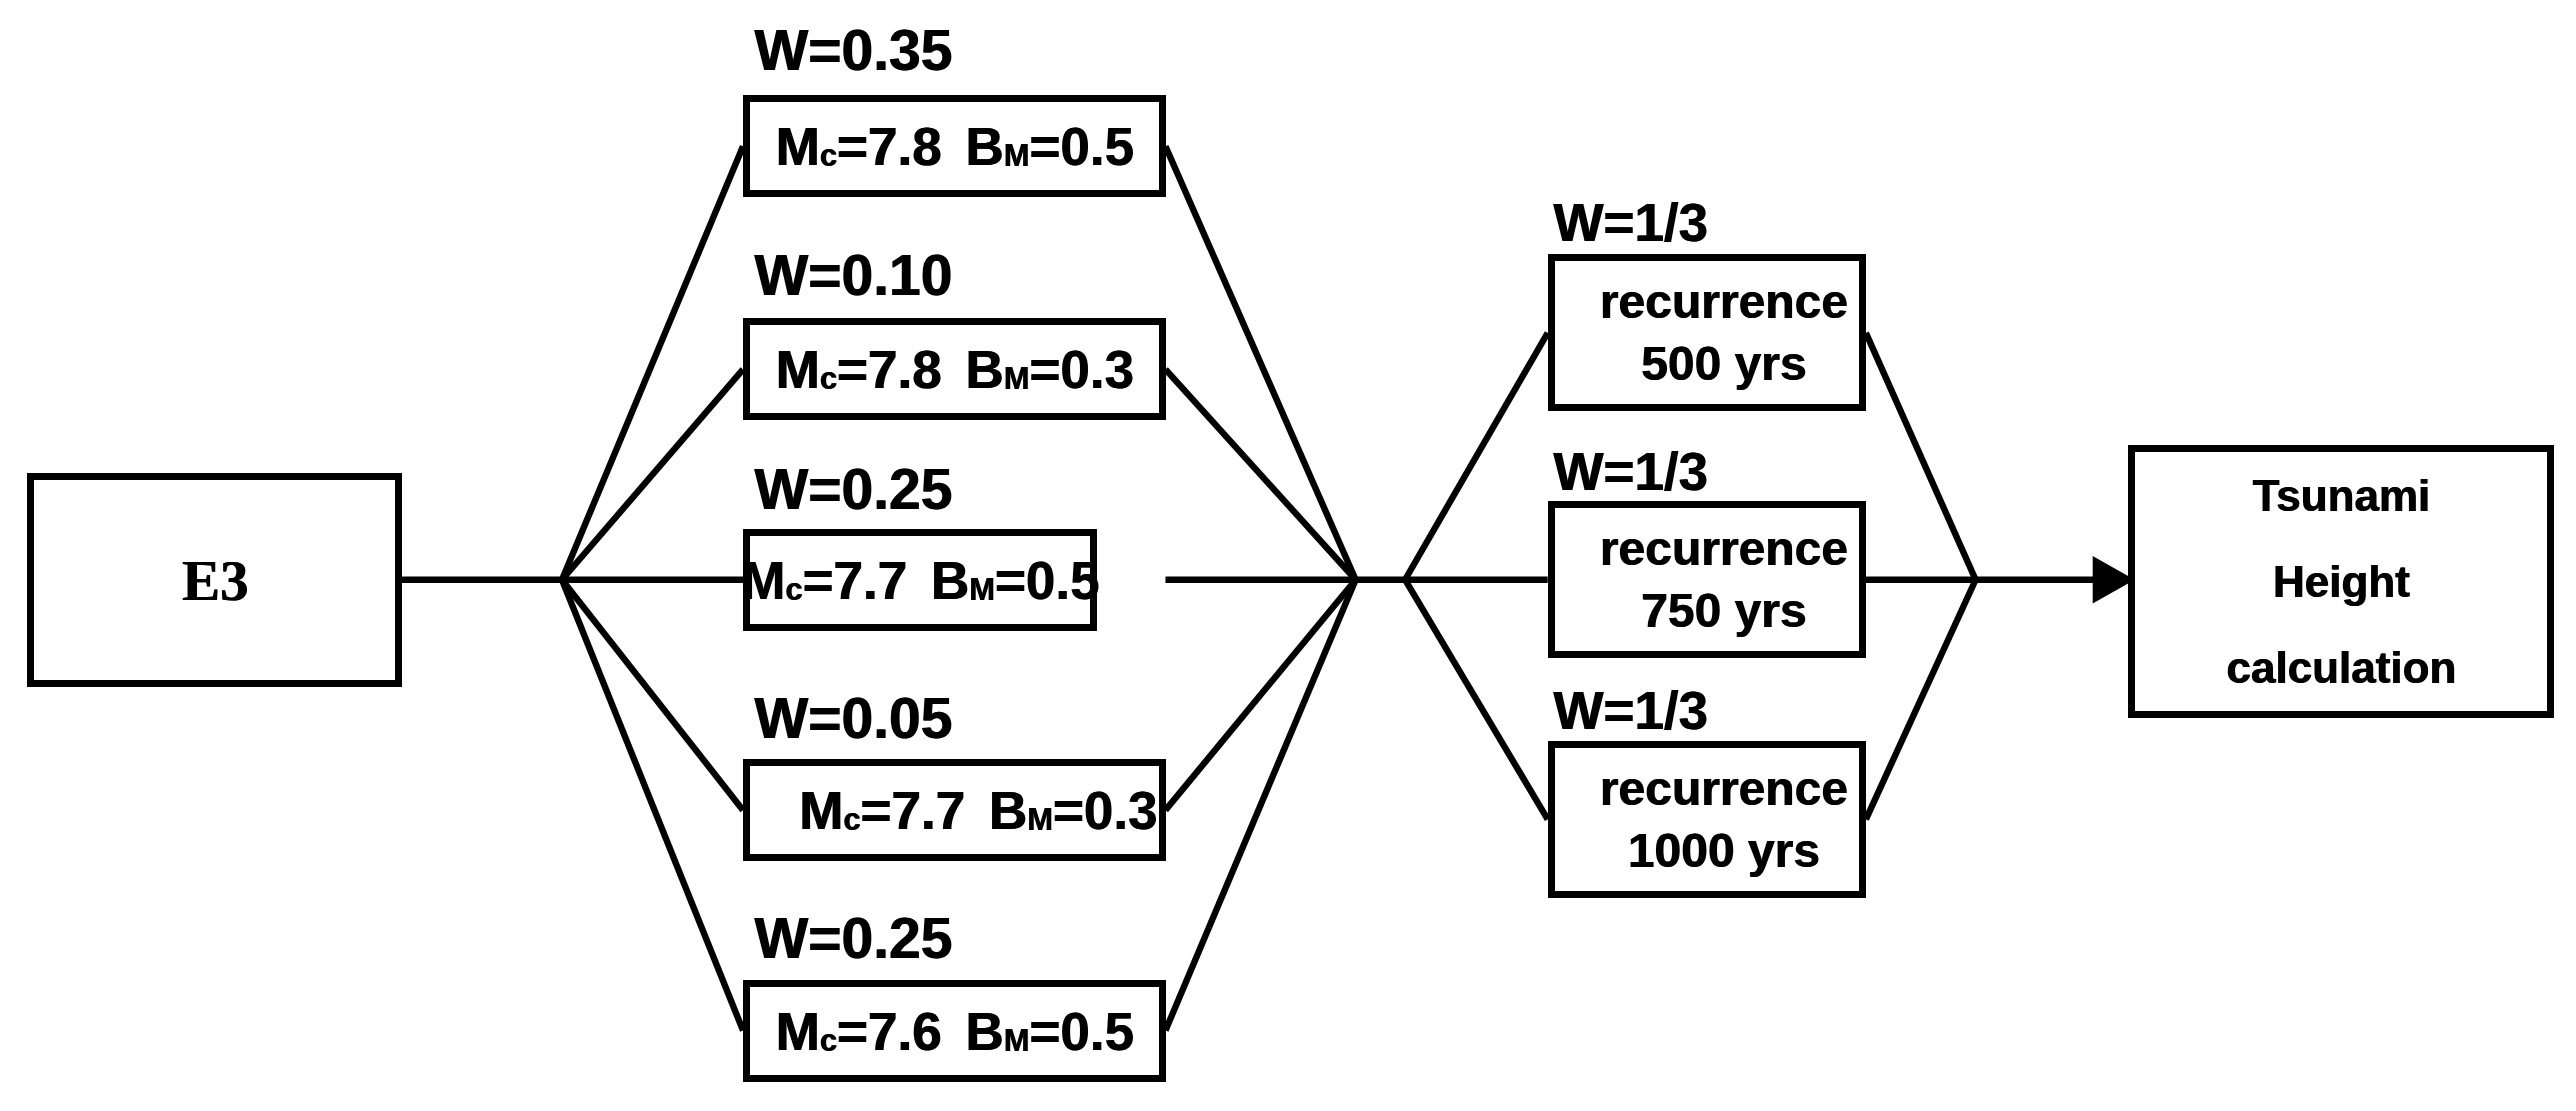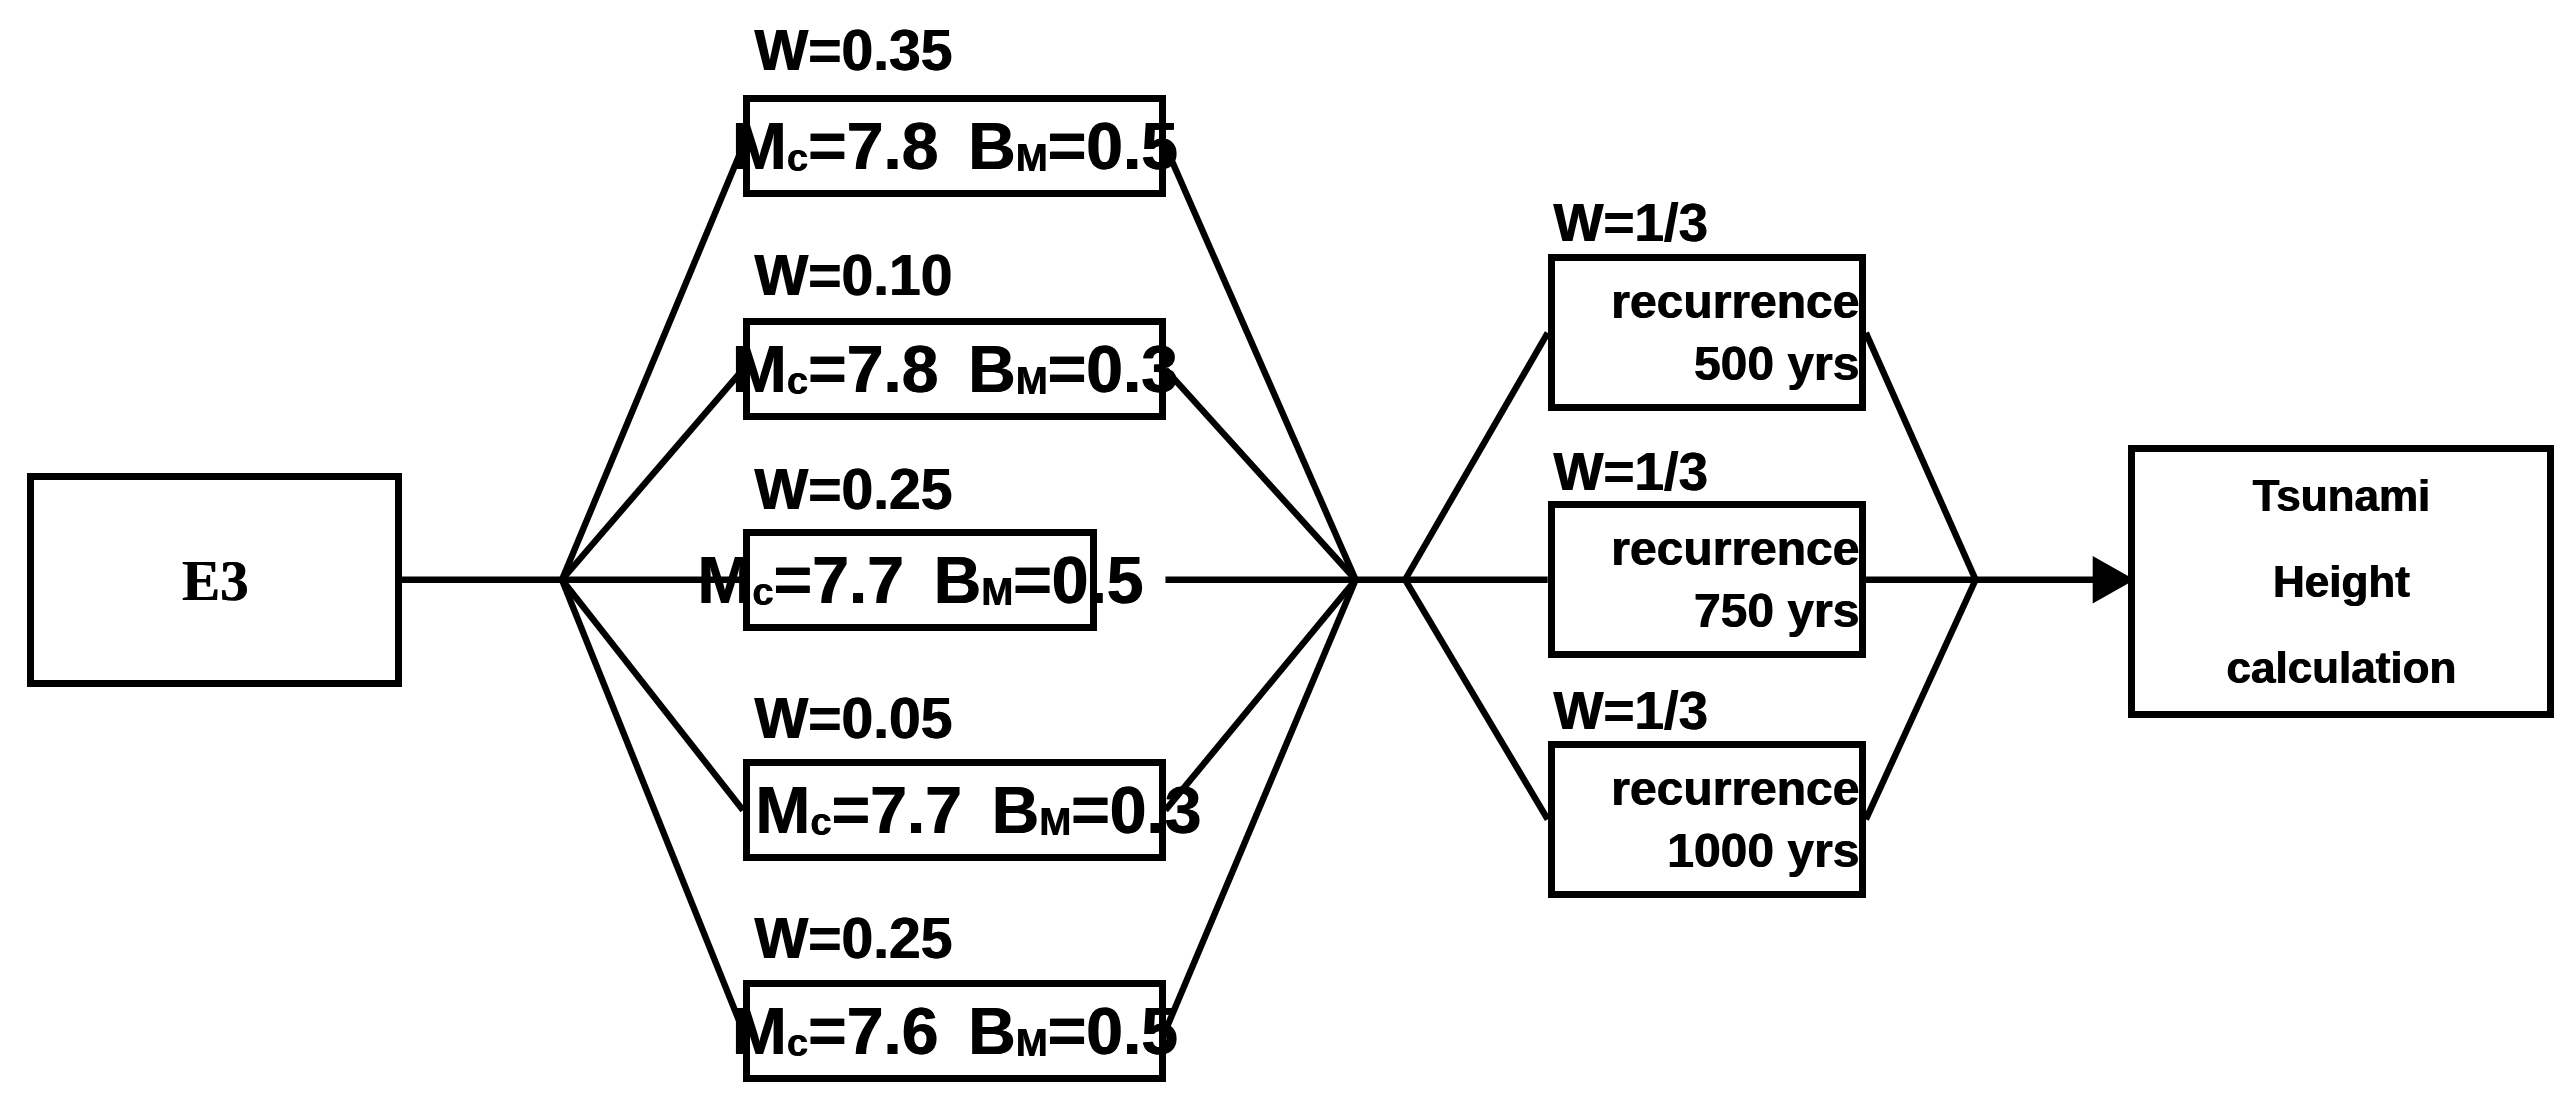--- a/index.html
+++ b/index.html
@@ -10,23 +10,23 @@
     text-shadow:0.9px 0 0 currentColor; 
   }
   .wires{position:absolute;left:0;top:0;width:2576px;height:1111px;}
   .wires line{stroke:#000;stroke-width:7;}
   .wires polygon{fill:#000;}
   .node{
     position:absolute;background:#fff;border:7.3px solid #000;box-sizing:border-box;
     display:flex;flex-direction:column;justify-content:center;align-items:center;
     text-align:center;
   }
-  .node.left-align{align-items:flex-end;text-align:left;padding-left:33px;}
+  .node.left-align{align-items:center;text-align:left;padding-left:33px;}
   .src-line{font-size:57px;line-height:79px;white-space:nowrap;}
-  .branch-line{font-size:66px;line-height:1;white-space:nowrap;}
+  .branch-line{font-size:53px;line-height:1;white-space:nowrap;}
   .rec-line{font-size:48px;line-height:62px;white-space:nowrap;}
   .out-line{font-size:44px;line-height:86px;white-space:nowrap;}
   .sub{font-size:0.58em;position:relative;top:0.06em;}
   .b-term{margin-left:0.45em;}
   .wlabel{
     position:absolute;font-size:57px;line-height:1;white-space:nowrap;
   }
   .wlabel.small{font-size:53px;}
 </style>
 </head>

